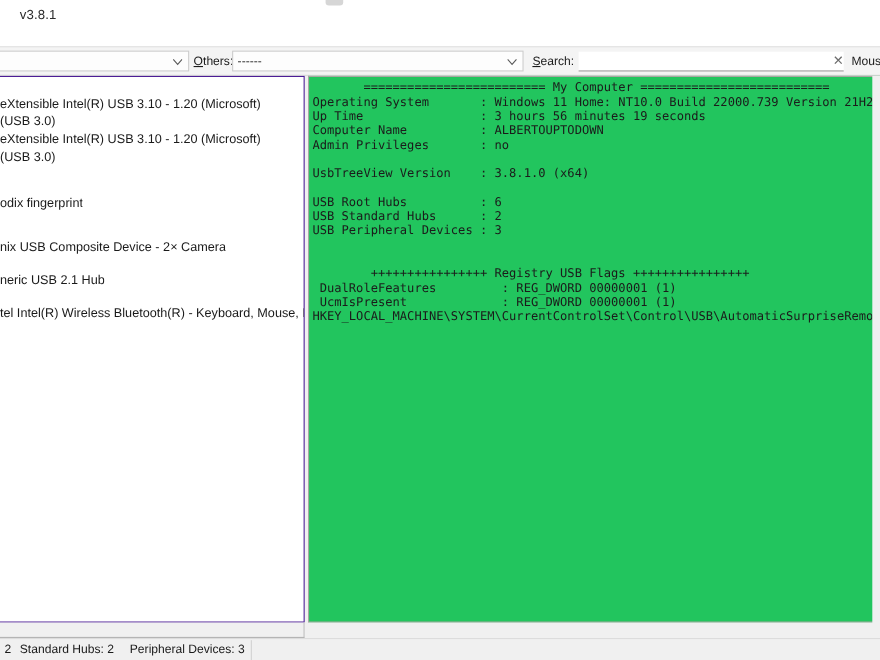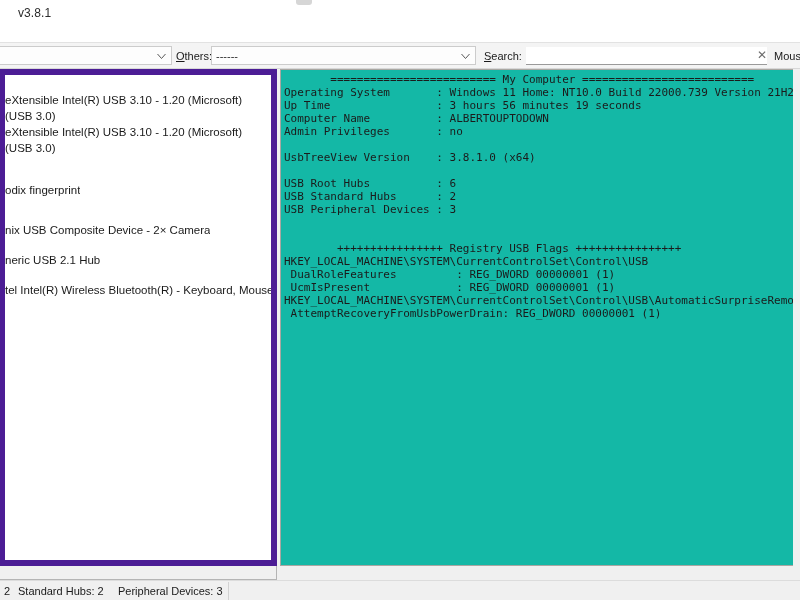--- a/index.html
+++ b/index.html
@@ -118,21 +118,21 @@
     line-height: 12px;
     font-family: "Liberation Sans", sans-serif;
   }
 
   
   .tree-panel {
     position: absolute;
     left: -1px; top: 69px;
     width: 278px; height: 497px;
     background: #ffffff;
-    border: 6px solid #4c1d95;
+    border: 1px solid #4c1d95;
     box-sizing: border-box;
     overflow: hidden;
   }
   .tree-item {
     position: absolute;
     left: 0;
     height: 16px;
     font-size: 11.5px;
     color: #1a1a1a;
     white-space: nowrap;
@@ -145,21 +145,21 @@
     position: absolute;
     right: 0; top: 0;
     width: 0px; height: 100%;
   }
 
   
   .details-panel {
     position: absolute;
     left: 280px; top: 69px;
     width: 521px; height: 497px;
-    background: #14b8a6;
+    background: #22c55e;
     border: 1px solid #a9a7a2;
     border-right: none;
     box-sizing: border-box;
     overflow: hidden;
   }
   .details-inner {
     position: absolute;
     left: 3px; top: 3px;
     right: 0; bottom: 0;
     overflow: hidden;
@@ -292,25 +292,23 @@
         <div class="mono-line">Admin Privileges       : no</div>
         <div class="mono-line"></div>
         <div class="mono-line">UsbTreeView Version    : 3.8.1.0 (x64)</div>
         <div class="mono-line"></div>
         <div class="mono-line">USB Root Hubs          : 6</div>
         <div class="mono-line">USB Standard Hubs      : 2</div>
         <div class="mono-line">USB Peripheral Devices : 3</div>
         <div class="mono-line"></div>
         <div class="mono-line"></div>
         <div class="mono-line">        ++++++++++++++++ Registry USB Flags ++++++++++++++++</div>
-        <div class="mono-line">HKEY_LOCAL_MACHINE\SYSTEM\CurrentControlSet\Control\USB</div>
         <div class="mono-line"> DualRoleFeatures         : REG_DWORD 00000001 (1)</div>
         <div class="mono-line"> UcmIsPresent             : REG_DWORD 00000001 (1)</div>
         <div class="mono-line">HKEY_LOCAL_MACHINE\SYSTEM\CurrentControlSet\Control\USB\AutomaticSurpriseRemoval</div>
-        <div class="mono-line"> AttemptRecoveryFromUsbPowerDrain: REG_DWORD 00000001 (1)</div>
       </div>
   </div>
 
   <div class="right-gutter"></div>
   <div class="bottom-gutter"></div>
 
   <div class="statusbar">
     <div id="status-cells">
         <div class="status-cell" style="left: 4px;">2</div>
         <div class="status-cell" style="left: 18px;">Standard Hubs: 2</div>

